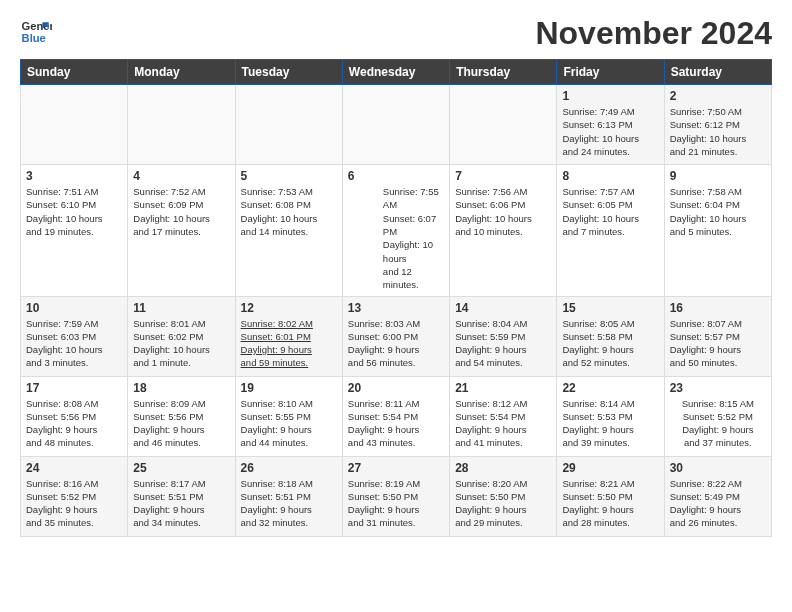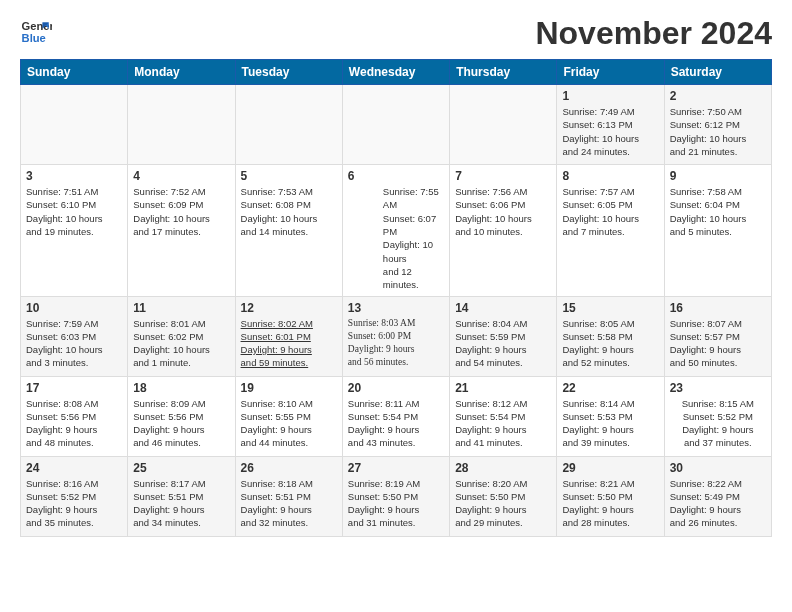--- a/index.html
+++ b/index.html
@@ -41,21 +41,21 @@
       font-size: 15px;
       color: #555;
       font-weight: normal;
     }
     table {
       width: 100%;
       border-collapse: collapse;
       table-layout: fixed;
     }
     thead tr th {
-      background: #0369a1;
+      background: #404040;
       color: #fff;
       font-size: 12px;
       font-weight: bold;
       padding: 5px 6px;
       text-align: left;
       border: 1px solid #1a5aaa;
     }
     tbody tr td {
       vertical-align: top;
       font-size: 10px;
@@ -206,21 +206,21 @@
           </td>
           <td>
             <span class="day-number">12</span>
             <div class="day-info" style="white-space: pre-line; text-decoration: underline;">Sunrise: 8:02 AM
 Sunset: 6:01 PM
 Daylight: 9 hours
 and 59 minutes.</div>
           </td>
           <td>
             <span class="day-number">13</span>
-            <div class="day-info" style="white-space: pre-line; font-family: Liberation Serif, serif;">Sunrise: 8:03 AM
+            <div class="day-info" style="white-space: pre-line;">Sunrise: 8:03 AM
 Sunset: 6:00 PM
 Daylight: 9 hours
 and 56 minutes.</div>
           </td>
           <td>
             <span class="day-number">14</span>
             <div class="day-info" style="white-space: pre-line;">Sunrise: 8:04 AM
 Sunset: 5:59 PM
 Daylight: 9 hours
 and 54 minutes.</div>

